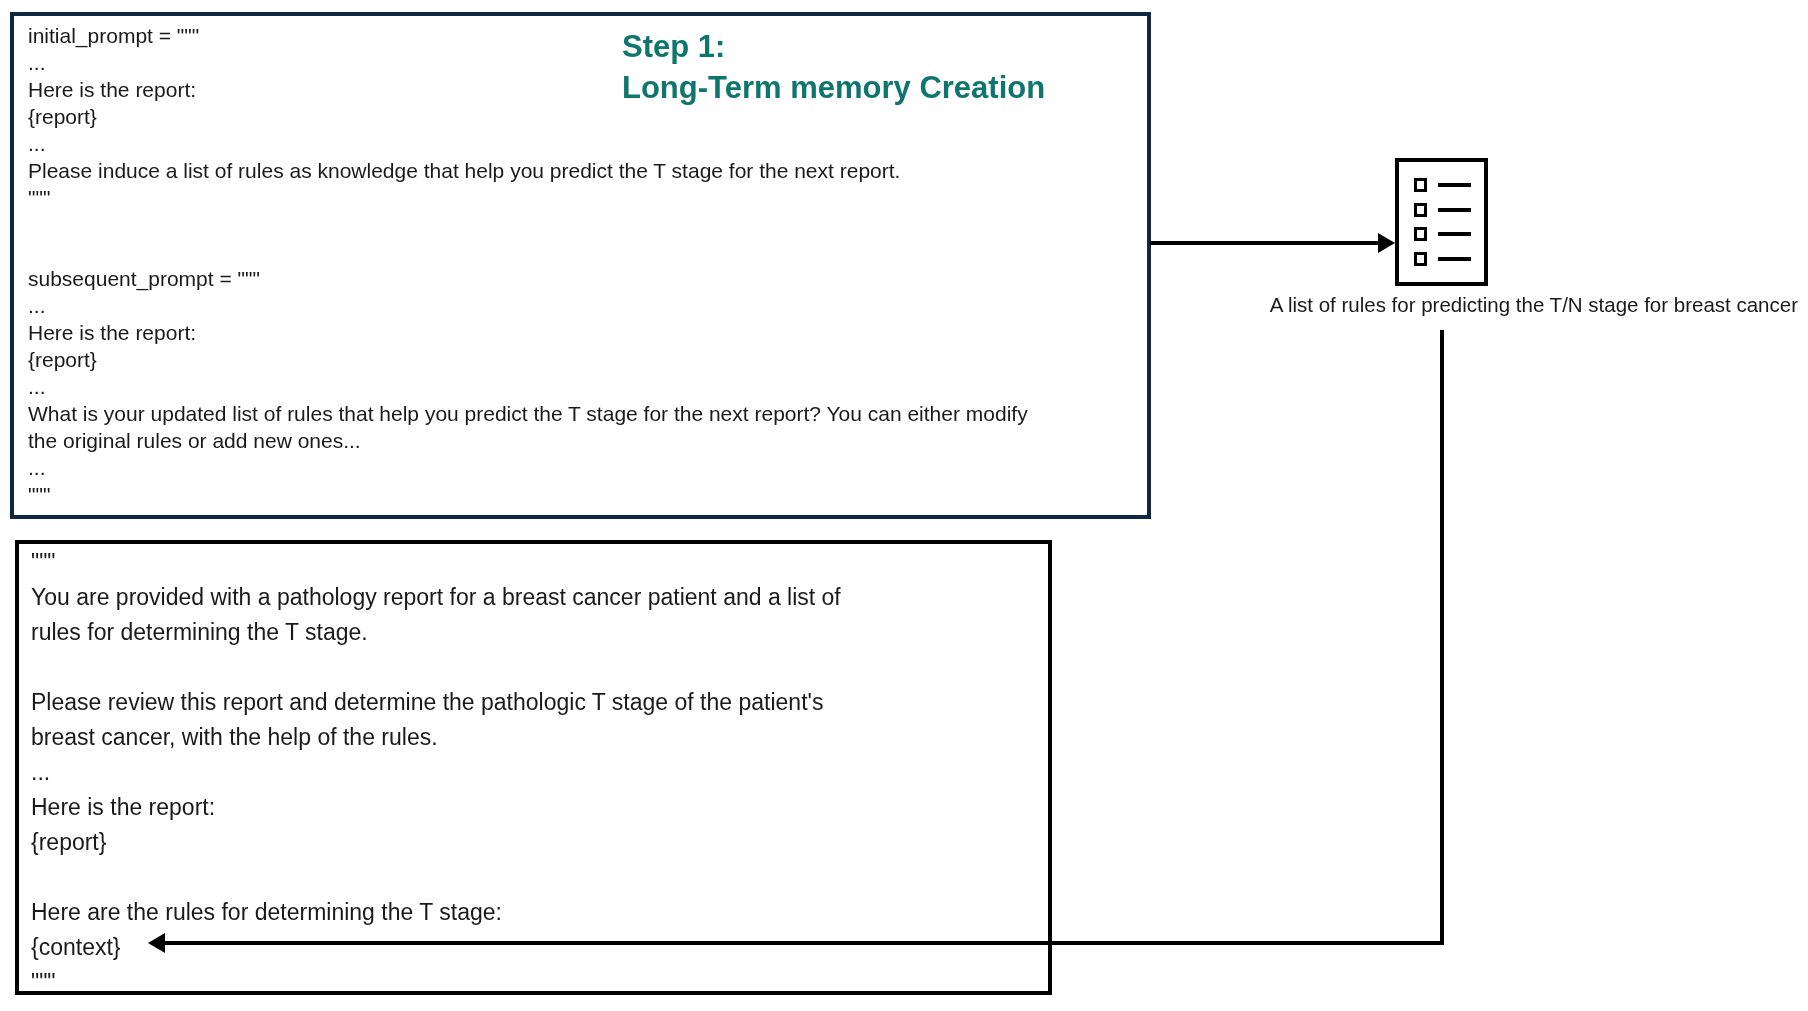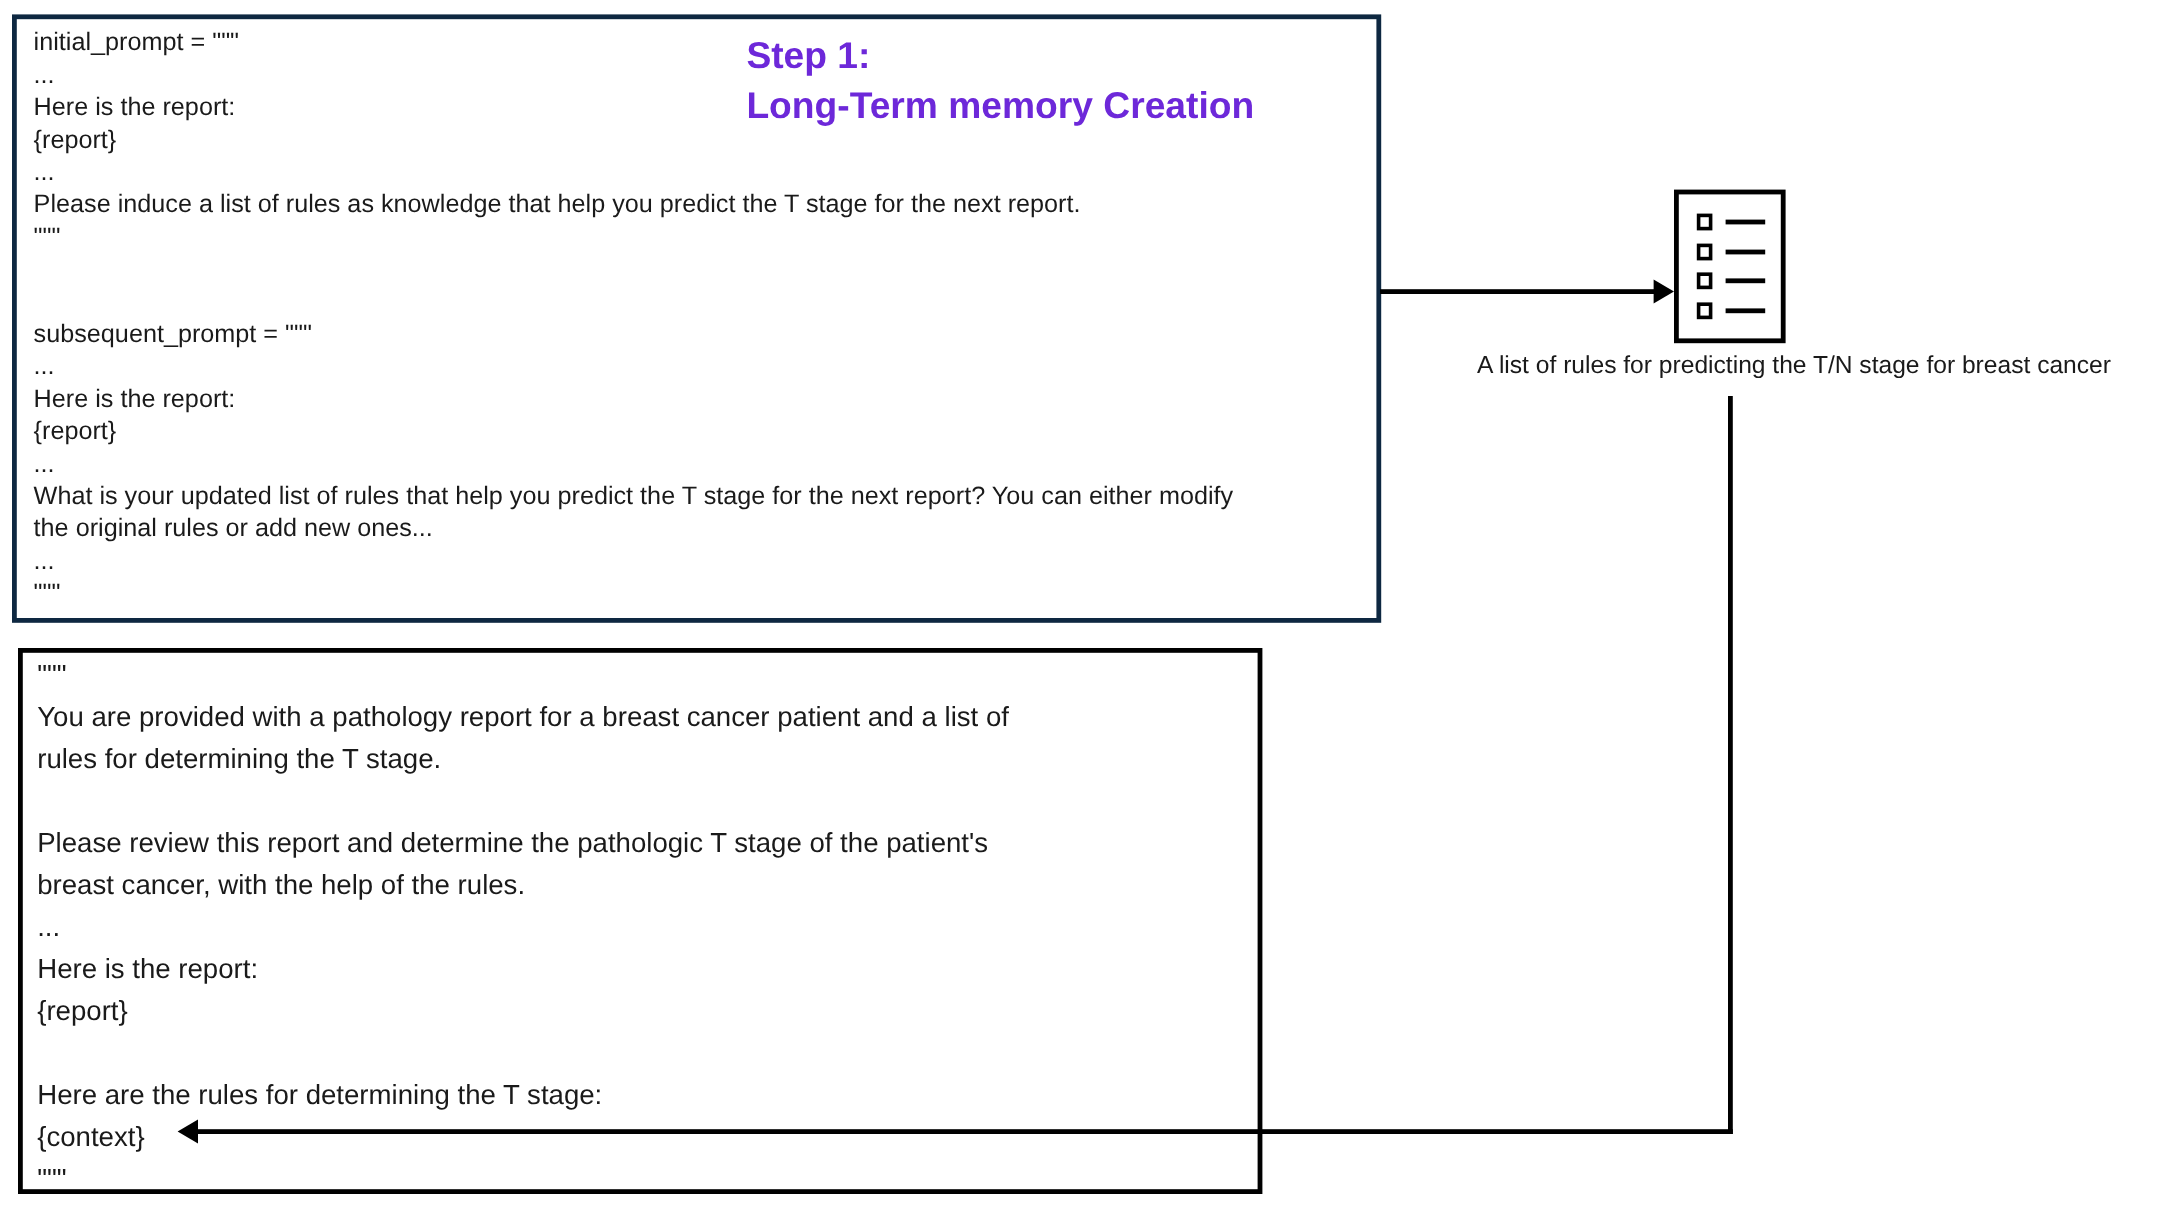--- a/index.html
+++ b/index.html
@@ -12,21 +12,21 @@
     position:absolute; left:10px; top:12px; width:1141px; height:507px;
     border:4px solid #0e2841; box-sizing:border-box; background:#ffffff;
   }
   .box1-code {
     position:absolute; left:14px; top:6px; width:1090px;
     font-size:21px; line-height:27px; white-space:pre-line; color:#1a1a1a;
   }
   .box1-title {
     position:absolute; left:608px; top:10px;
     font-size:31px; font-weight:bold; line-height:41px;
-    white-space:pre-line; color:#6d28d9;
+    white-space:pre-line; color:#0f766e;
   }
   
   .arrow1-line { position:absolute; left:1150px; top:241px; width:230px; height:4px; background:#000; }
   .arrow1-head {
     position:absolute; left:1378px; top:233px; width:0; height:0;
     border-top:10px solid transparent; border-bottom:10px solid transparent;
     border-left:17px solid #000;
   }
   
   .checklist {
@@ -34,21 +34,21 @@
     border:4px solid #000; box-sizing:border-box; background:#fff;
     display:flex; flex-direction:column; justify-content:space-between;
     padding:16px 13px 16px 15px;
   }
   .checklist-row { display:flex; align-items:center; gap:11px; }
   .checklist-square { width:14px; height:14px; border:3px solid #000; box-sizing:border-box; background:#fff; }
   .checklist-line { width:39px; height:4px; background:#000; }
   
   .memory-caption {
     position:absolute; left:1192px; top:292px; width:606px;
-    font-size:20.5px; line-height:26px; text-align:center; color:#1a1a1a;
+    font-size:20.5px; line-height:26px; text-align:right; color:#1a1a1a;
   }
   
   .connector-vline { position:absolute; left:1440px; top:330px; width:4px; height:615px; background:#000; }
   .arrow2-line { position:absolute; left:165px; top:941px; width:1279px; height:4px; background:#000; }
   .arrow2-head {
     position:absolute; left:148px; top:933px; width:0; height:0;
     border-top:10px solid transparent; border-bottom:10px solid transparent;
     border-right:17px solid #000;
   }
   

